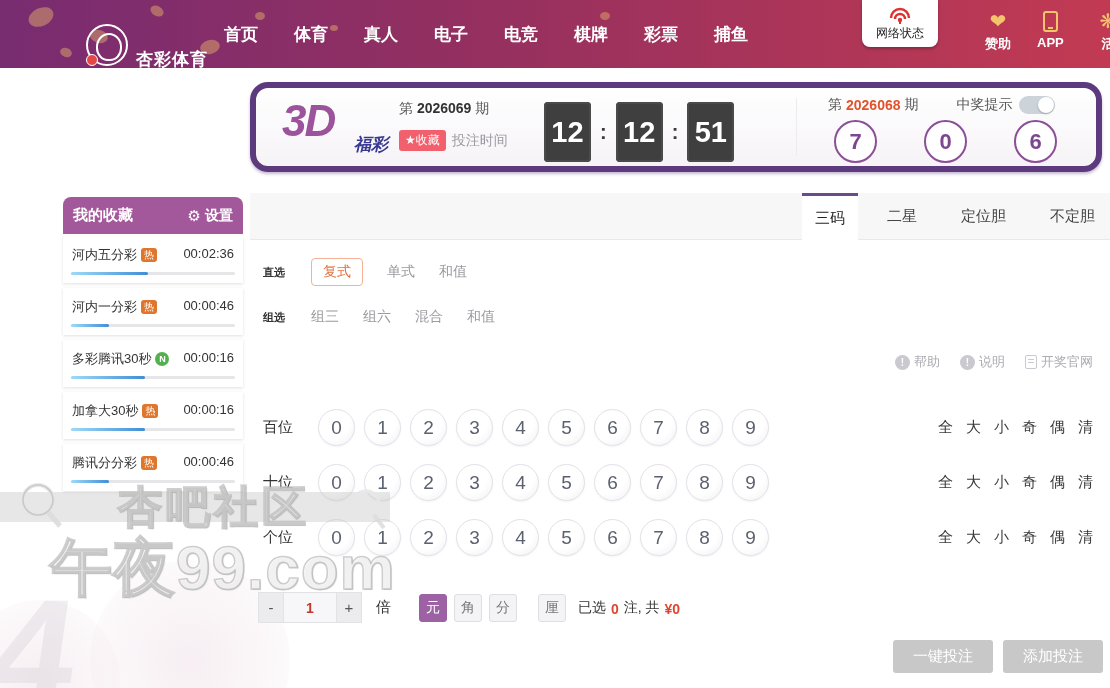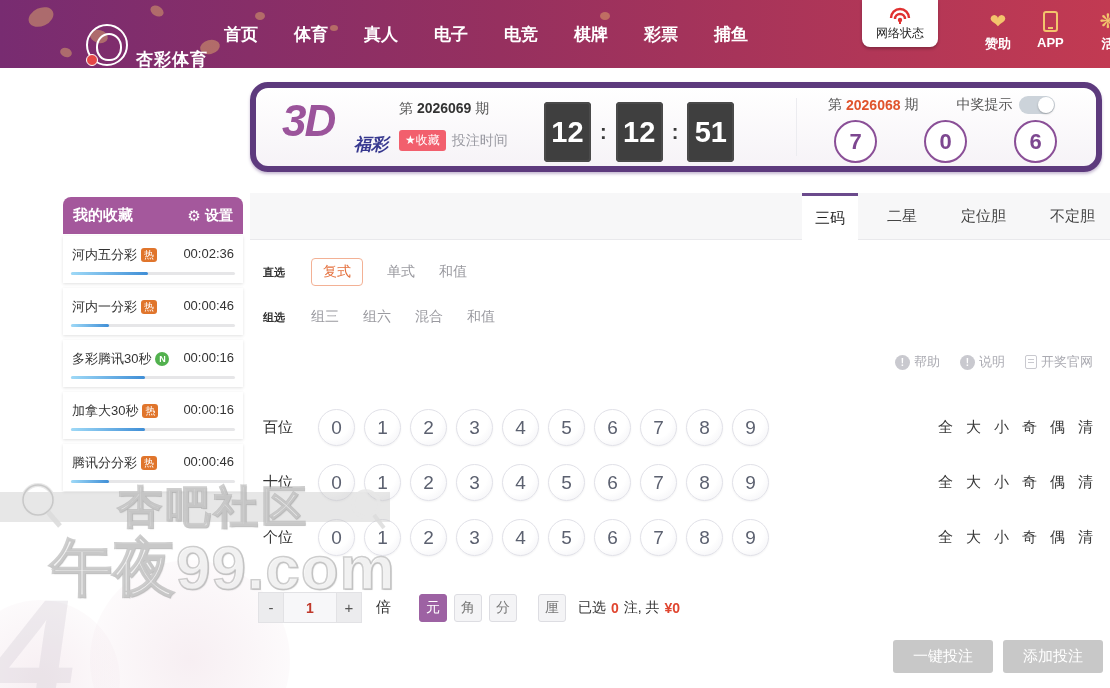--- a/index.html
+++ b/index.html
@@ -118,21 +118,21 @@
   .step-btn { width:26px; height:31px; background:#ececee; border:1px solid #e2e2e5; color:#555; font-size:15px;
               display:flex; align-items:center; justify-content:center; cursor:pointer; }
   .step-val { width:52px; height:31px; background:#f7f7f9; border-top:1px solid #e2e2e5; border-bottom:1px solid #e2e2e5;
               color:#c0392b; font-size:14px; font-weight:bold; display:flex; align-items:center; justify-content:center; }
   .bei { margin-left:14px; font-size:15px; color:#333; }
   .units { margin-left:28px; display:flex; gap:7px; }
   .unit { width:28px; height:28px; border:1px solid #ddddе2; border:1px solid #dddde2; background:#f4f4f6; color:#777;
           font-size:14px; display:flex; align-items:center; justify-content:center; border-radius:3px; cursor:pointer; }
   .unit.selected { background:#9d62a3; border-color:#9d62a3; color:#fff; }
   .unit-li { margin-left:14px; }
-  .summary { margin-left:12px; font-size:14px; color:#333; display:flex; gap:5px; align-items:center; }
+  .summary { margin-left:12px; font-size:14px; color:#333; display:flex; gap:5px; align-items:flex-end; }
   .sum-num { color:#e0452f; font-weight:bold; }
   .actions { position:absolute; right:7px; top:447px; display:flex; gap:10px; }
   .act-btn { width:100px; height:33px; background:#c8c8c8; color:#fff; font-size:15px; border:none; border-radius:3px; cursor:pointer; }
 
   
   .wm { pointer-events:none; }
   .wm-bar { position:absolute; left:0; top:492px; width:390px; height:30px; background:rgba(195,195,195,.40); }
   .wm-text { position:absolute; font-weight:bold; color:rgba(255,255,255,.62);
              -webkit-text-stroke:1.5px rgba(165,165,165,.55);
              text-shadow:1px 1px 1px rgba(150,150,150,.35); }

